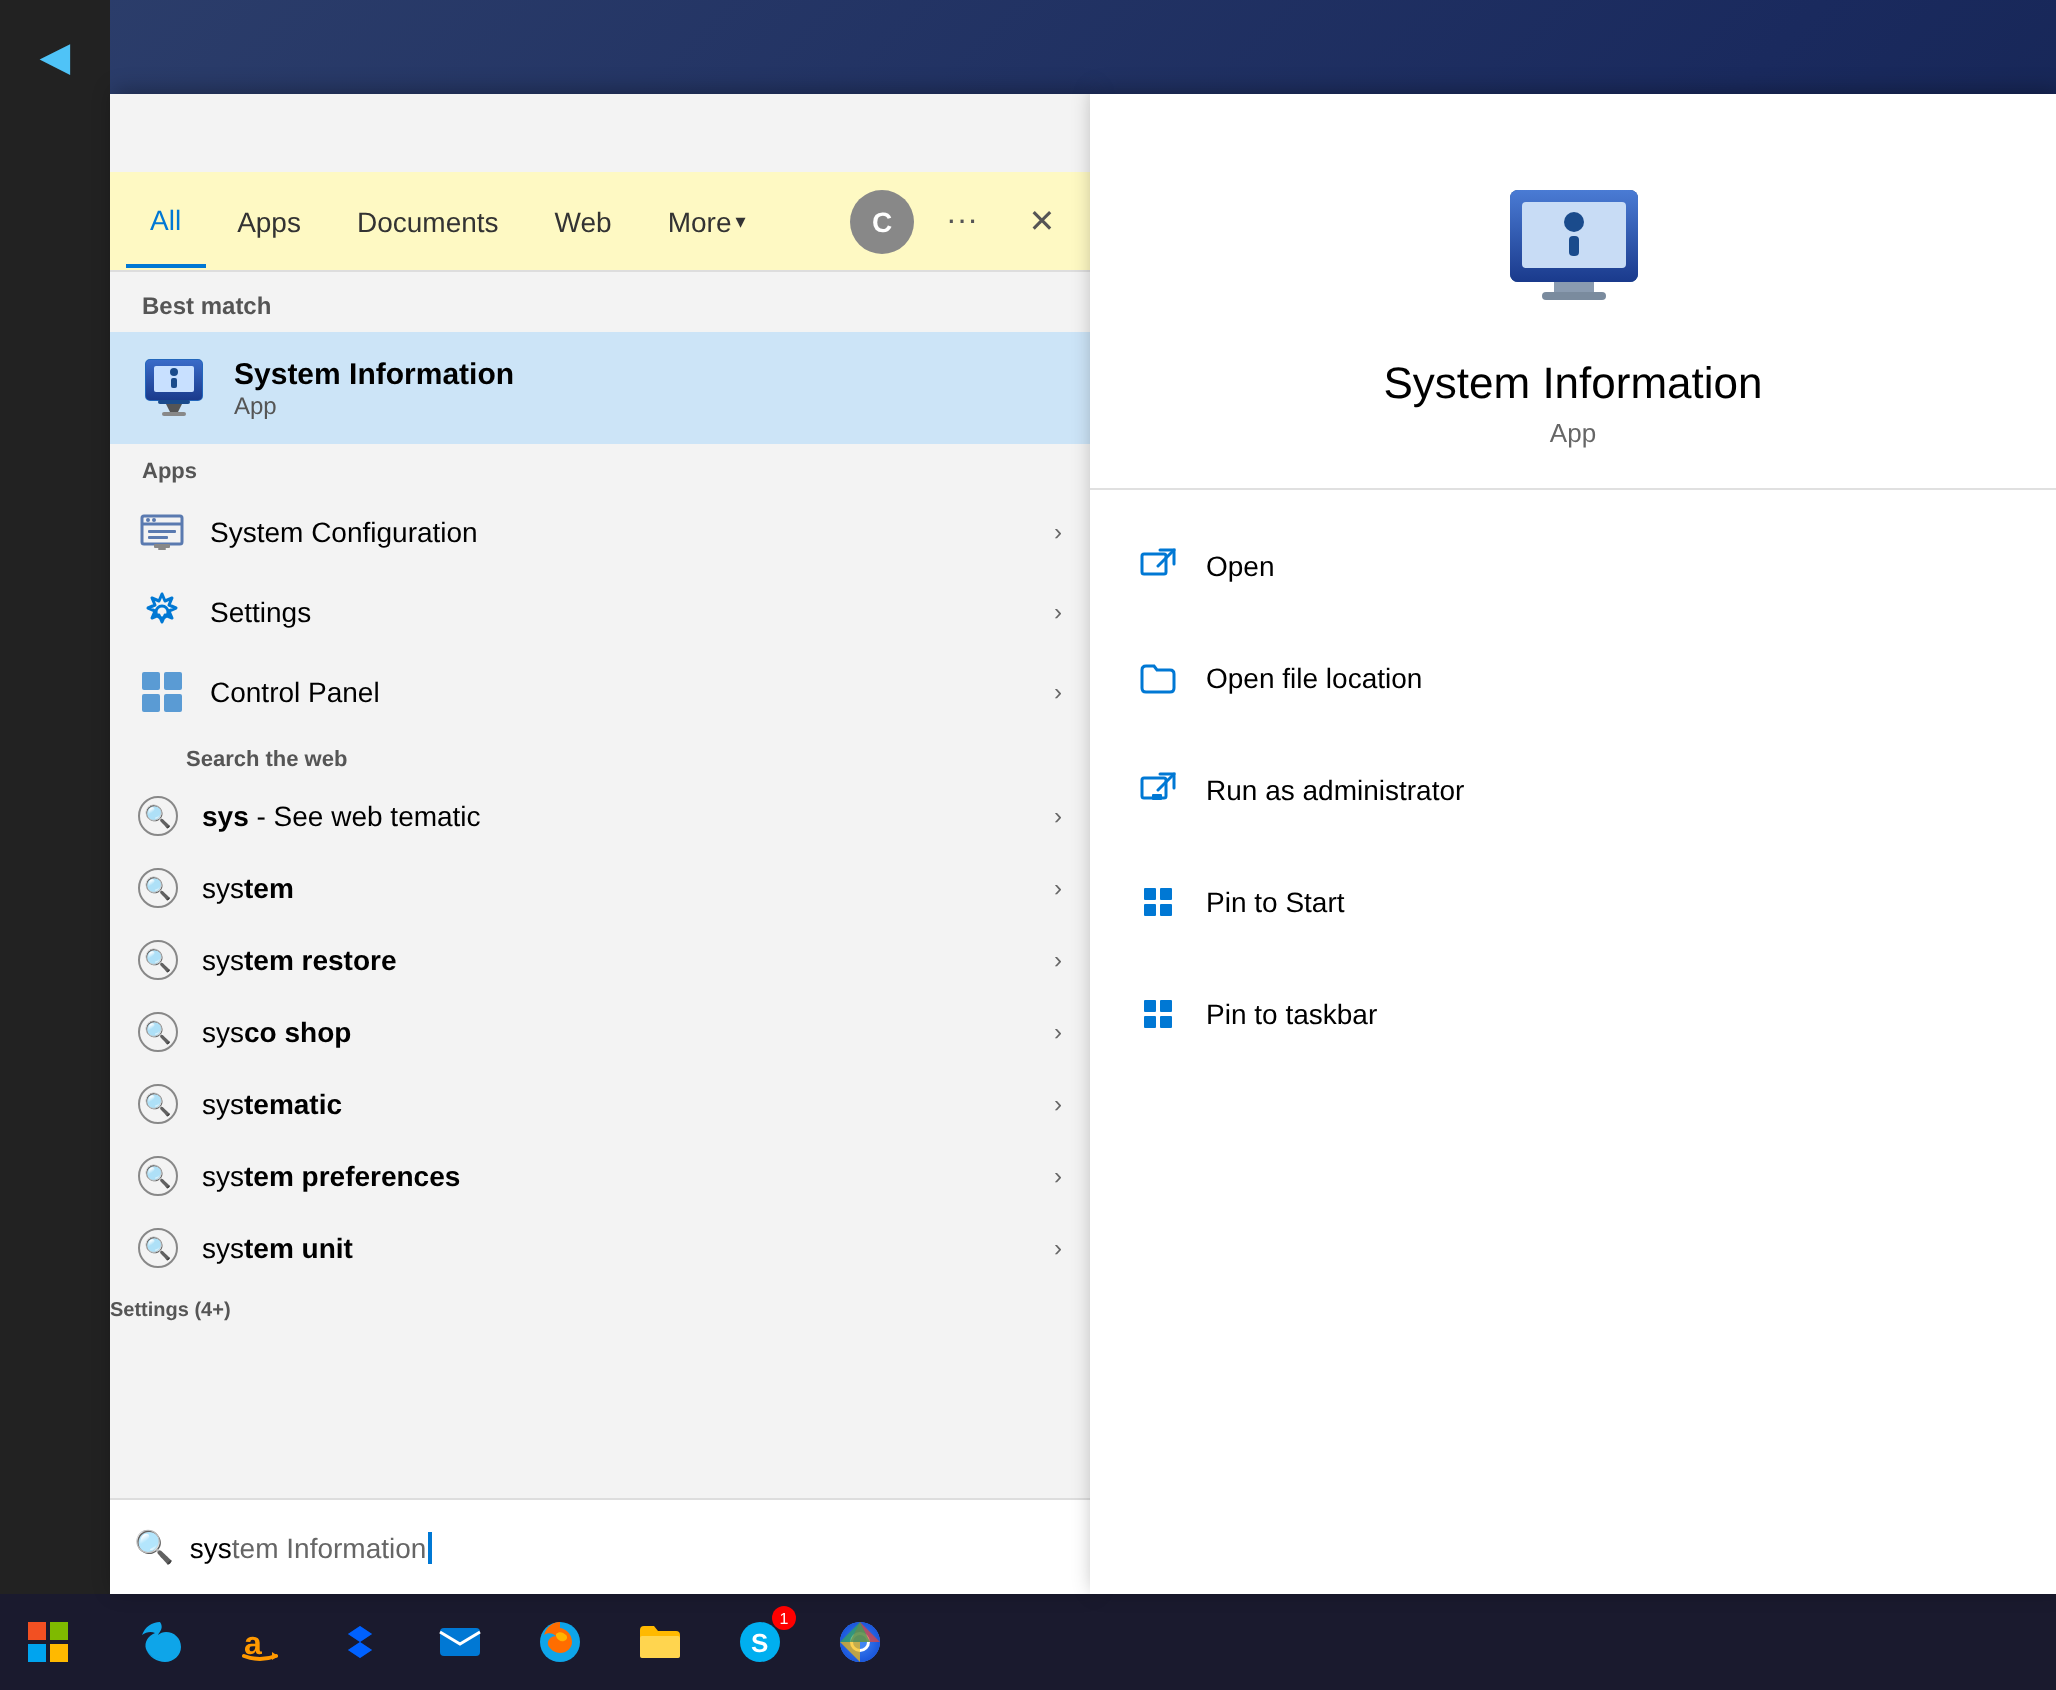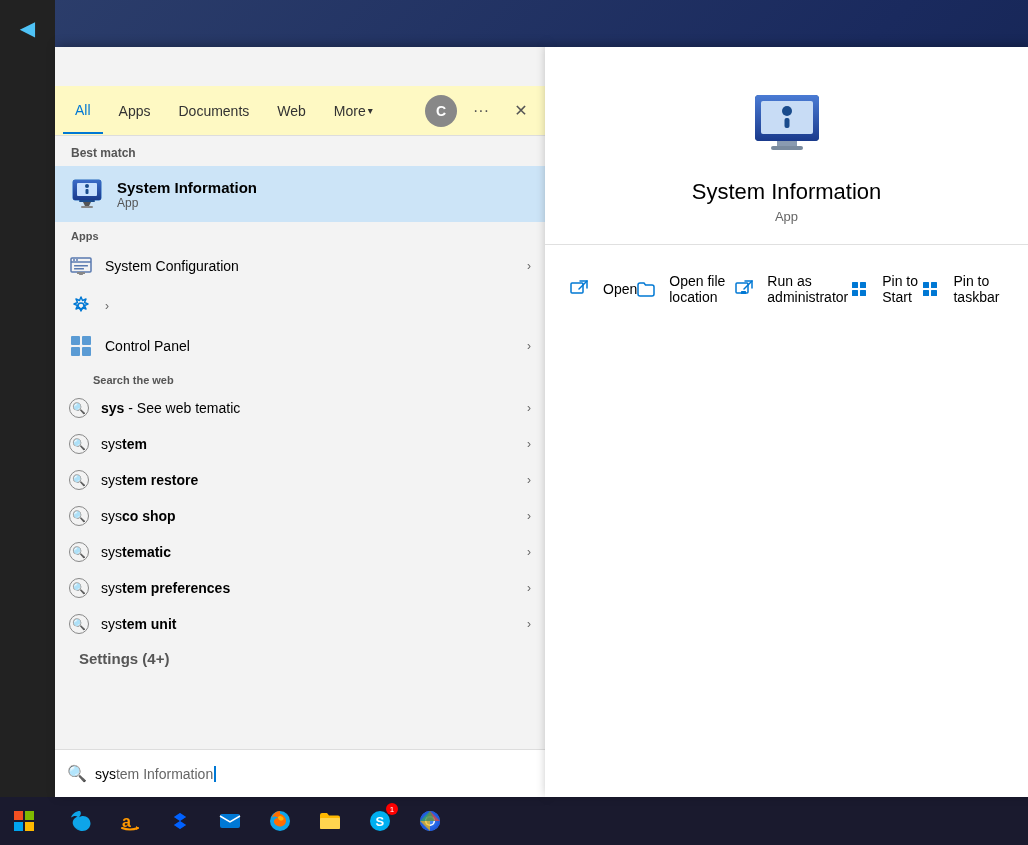--- a/index.html
+++ b/index.html
@@ -243,24 +243,24 @@
       font-size: 11px;
     }
     .web-item-text {
       flex: 1;
       font-size: 14px;
       color: #000;
     }
 
     
     .settings-section {
-      font-size: 15px;
+      font-size: 10px;
       font-weight: 600;
       color: #555;
-      padding: 8px 24px 4px;
+      padding: 8px 0 4px;
     }
 
     
     .search-bar-bottom {
       position: absolute;
       bottom: 0;
       left: 0;
       width: 490px;
       height: 48px;
       background: white;
@@ -315,22 +315,22 @@
       color: #000;
     }
     .app-big-subtitle {
       font-size: 13px;
       color: #666;
       margin-top: 4px;
     }
     .right-panel-actions {
       padding: 16px 24px;
       display: flex;
-      flex-direction: row;
-      gap: 0;
+      flex-direction: column;
+      gap: 12px;
     }
     .action-item {
       display: flex;
       align-items: center;
       padding: 12px 0;
       cursor: pointer;
       gap: 14px;
     }
     .action-icon {
       width: 20px;
@@ -461,20 +461,21 @@
       <span class="chevron-right">›</span>
     </div>
 
     <div class="app-item">
       <div class="app-item-icon">
         <svg width="22" height="22" viewBox="0 0 22 22">
           <circle cx="11" cy="11" r="3" fill="none" stroke="#0078d4" stroke-width="1.5"></circle>
           <path d="M11 2 L12.5 5.5 L16 4 L14.5 7.5 L18 9 L14.5 10.5 L16 14 L12.5 12.5 L11 16 L9.5 12.5 L6 14 L7.5 10.5 L4 9 L7.5 7.5 L6 4 L9.5 5.5 Z" fill="none" stroke="#0078d4" stroke-width="1.5" stroke-linejoin="round"></path>
         </svg>
       </div>
+      <div class="app-item-label">Settings</div>
       <span class="chevron-right">›</span>
     </div>
 
     <div class="app-item">
       <div class="app-item-icon">
         <svg width="22" height="22" viewBox="0 0 22 22">
           <rect x="1" y="1" width="9" height="9" rx="1" fill="#5a9bd4"></rect>
           <rect x="12" y="1" width="9" height="9" rx="1" fill="#5a9bd4"></rect>
           <rect x="1" y="12" width="9" height="9" rx="1" fill="#5a9bd4"></rect>
           <rect x="12" y="12" width="9" height="9" rx="1" fill="#5a9bd4"></rect>

